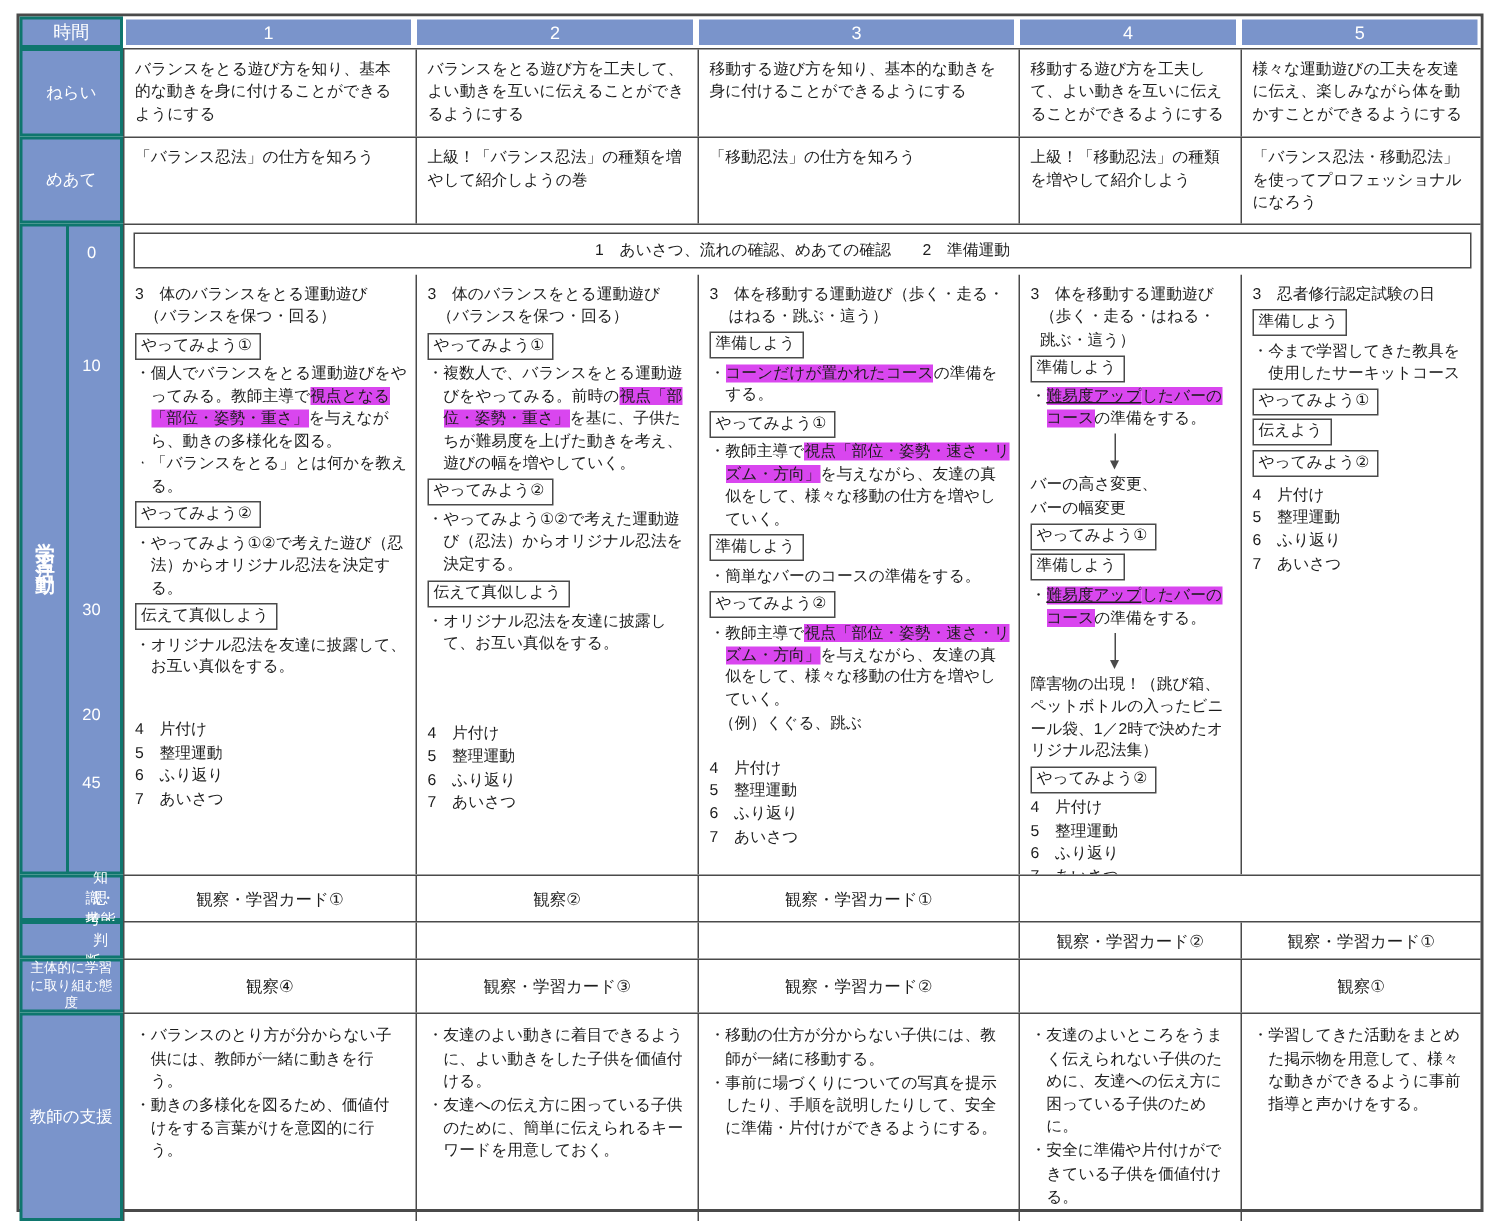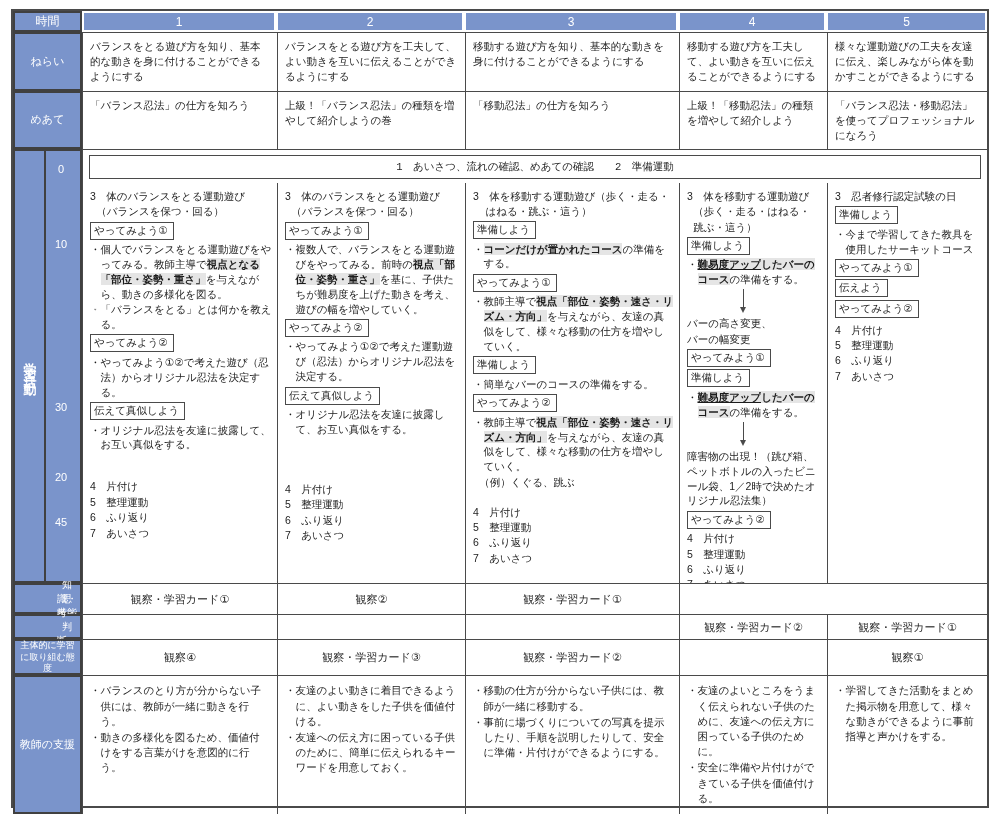--- a/index.html
+++ b/index.html
@@ -2,21 +2,21 @@
 <html><head>
 <meta charset="utf-8">
 <style>
   * { margin:0; padding:0; box-sizing:border-box; }
   html,body { width:1000px; height:814px; background:#fff;
     font-family:"Liberation Sans","DejaVu Sans",sans-serif; color:#1c1c1c; }
   .tbl { position:absolute; left:11px; top:9px; width:978px; height:799px;
     border:2px solid #4a4a4a; background:#fff; display:flex; flex-direction:column; }
   .trow { display:flex; width:100%; }
   
-  .lblcell { width:69px; flex:0 0 69px; padding:2px; background:#404040; }
+  .lblcell { width:69px; flex:0 0 69px; padding:2px; background:#0f766e; }
   .lblue { background:#7a94cb; color:#fff; width:100%; height:100%;
     display:flex; align-items:center; justify-content:center; text-align:center; }
   
   .content { flex:1; display:flex; border-left:1px solid #4a4a4a; }
   .trow + .trow .content { border-top:1px solid #4a4a4a; }
   .head-content { border-left:none; }
   .w1 { width:194px; flex:0 0 194px; } .w2 { width:188px; flex:0 0 188px; }
   .w3 { width:214px; flex:0 0 214px; } .w4 { width:148px; flex:0 0 148px; }
   .w5 { flex:1; }
   .hcell { padding:2px; background:#fff; }
@@ -36,29 +36,29 @@
   .kl-name { width:29px; flex:0 0 29px; background:#7a94cb; color:#fff;
     display:flex; align-items:center; justify-content:center; }
   .vtext { writing-mode:vertical-rl; text-orientation:upright; font-size:13px;
     letter-spacing:7px; font-weight:bold; }
   .kl-time { flex:1; margin-left:2px; background:#7a94cb; position:relative; }
   .tm { position:absolute; left:0; right:4px; text-align:center; color:#fff; font-size:11px; }
   .tm0{top:12px;} .tm1{top:87px;} .tm2{top:154px;padding-left:39px;} .tm3{top:250px;} .tm4{top:320px;} .tm5{top:365px;}
   
   .kcontent { flex-direction:column; }
   .shared-box { margin:5px 6px 4px 6px; border:1px solid #4a4a4a; text-align:center;
-    font-size:10.5px; padding:4px 2px; flex:0 0 auto;font-family:Liberation Mono, monospace; }
+    font-size:10.5px; padding:4px 2px; flex:0 0 auto; }
   .act-cols { flex:1; display:flex; overflow:hidden; }
   .act-col { padding:5px 5px 4px 7px; font-size:10.5px; line-height:1.42; overflow:hidden; }
   .act-col + .act-col { border-left:1px solid #4a4a4a; }
   .act-line { margin:0.5px 0; }
   .hang { padding-left:1em; text-indent:-1em; }
   .act-boxline { margin:2.5px 0; }
   .boxed { display:inline-block; border:1px solid #4a4a4a; padding:0 5px 1px 3px; background:#fff; }
-  .hl { background:#e5e5e5;font-weight:bold; }
+  .hl { background:#d946ef; }
   .ul { text-decoration:underline; }
   .down-arrow { position:relative; height:24px; margin:2px 0 3px 56px; width:2px; }
   .down-arrow::before { content:""; position:absolute; left:0; top:0; bottom:5px; width:1px; background:#4a4a4a; }
   .down-arrow::after { content:""; position:absolute; left:-3px; bottom:0;
     border-left:3.5px solid transparent; border-right:3.5px solid transparent; border-top:6px solid #4a4a4a; }
   .gap { width:100%; }
   .shien-cell { padding:7px 7px; }
   .sb { margin-bottom:1px; }
   .sb:empty { display:none; }
 </style>

